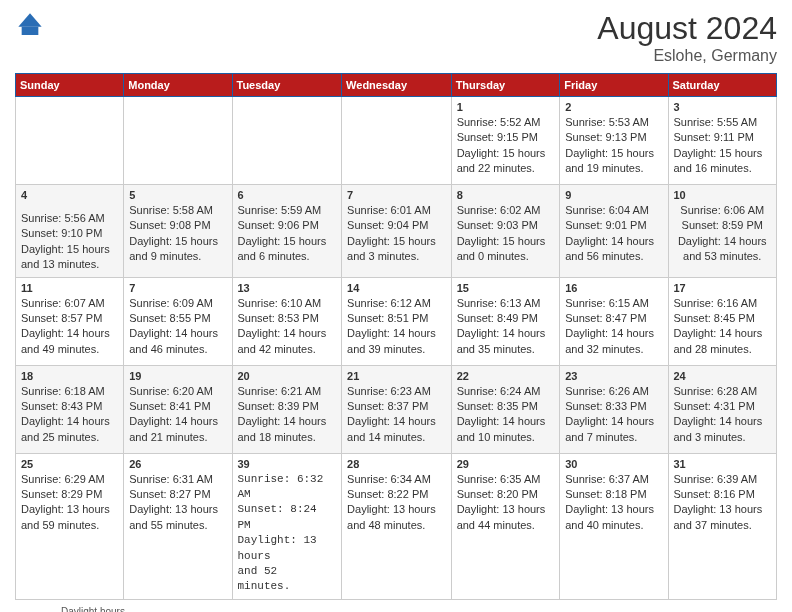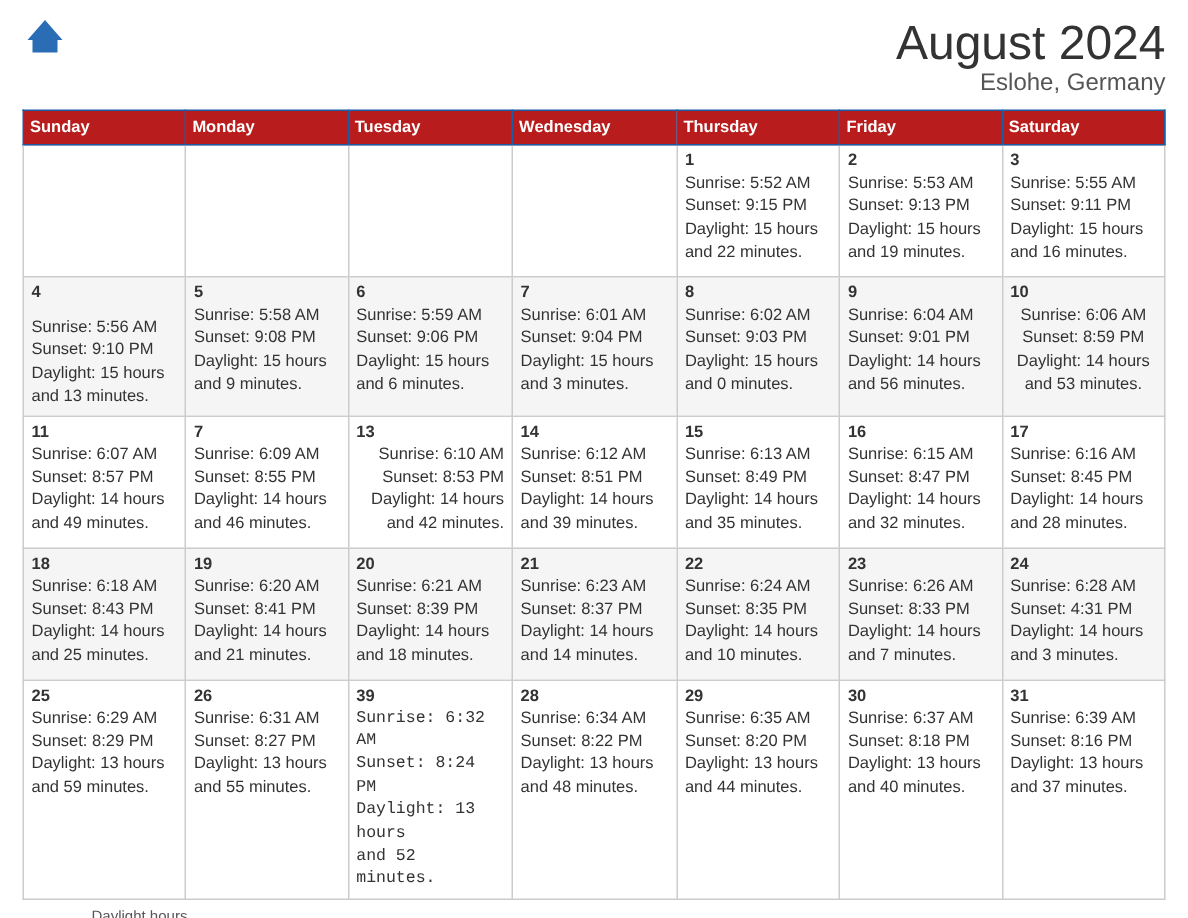--- a/index.html
+++ b/index.html
@@ -211,21 +211,21 @@
         </td>
         <td>
           <div class="day-number">7</div>
           <div class="day-info" style="white-space: pre-line;">Sunrise: 6:09 AM
 Sunset: 8:55 PM
 Daylight: 14 hours
 and 46 minutes.</div>
         </td>
         <td>
           <div class="day-number">13</div>
-          <div class="day-info" style="white-space: pre-line; text-align: right;">Sunrise: 6:10 AM
+          <div class="day-info" style="white-space: pre-line;">Sunrise: 6:10 AM
 Sunset: 8:53 PM
 Daylight: 14 hours
 and 42 minutes.</div>
         </td>
         <td>
           <div class="day-number">14</div>
           <div class="day-info" style="white-space: pre-line;">Sunrise: 6:12 AM
 Sunset: 8:51 PM
 Daylight: 14 hours
 and 39 minutes.</div>

